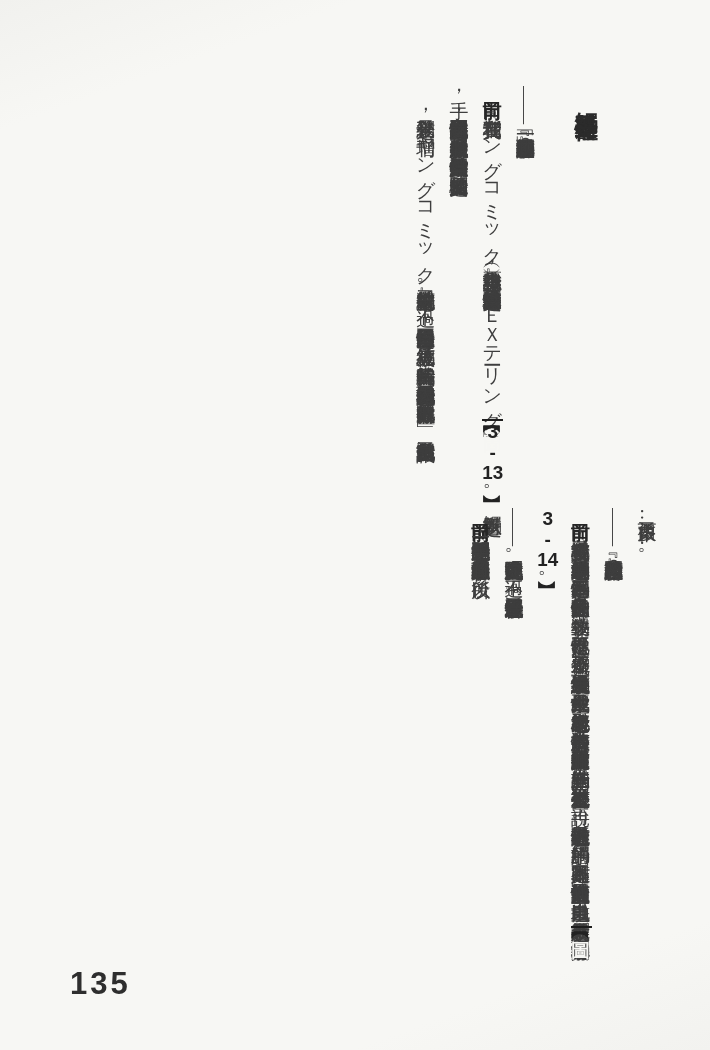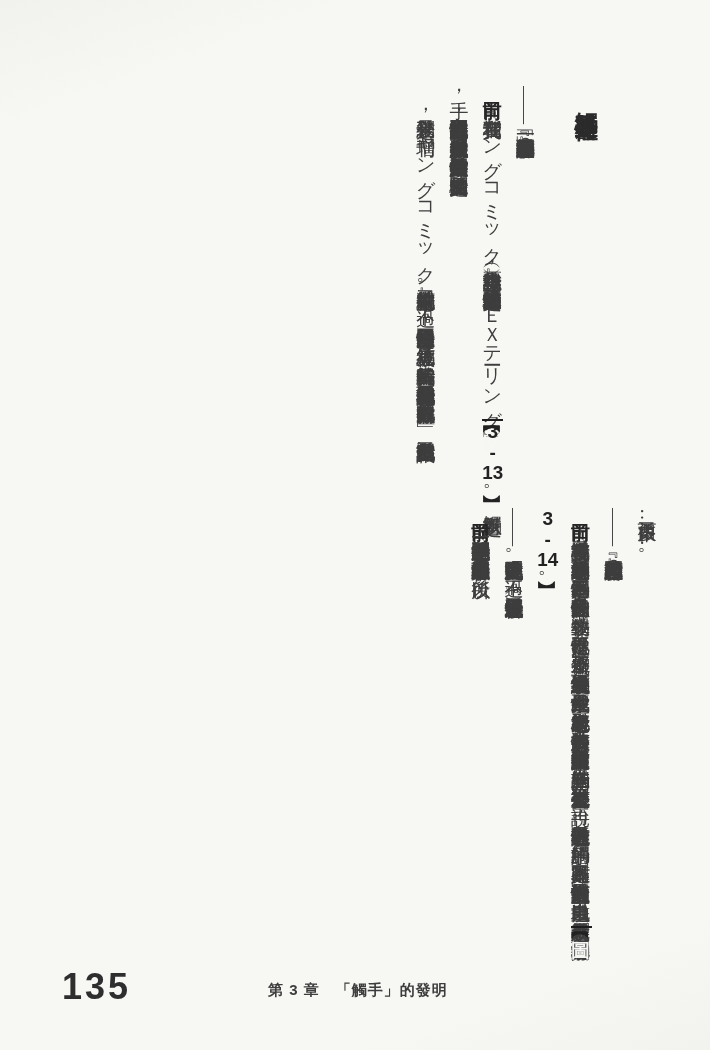--- a/index.html
+++ b/index.html
@@ -68,25 +68,25 @@
   .seg-figtcy { text-combine-upright: all; }
   .seg-figbox {
     font-family: "Liberation Sans", sans-serif;
     font-weight: bold;
     background: #1e1e1e;
     color: #f6f6f3;
     padding: 1px 0;
   }
   #page-number {
     position: absolute;
-    left: 62px;
+    left: 70px;
     top: 966px;
     font-family: "Liberation Sans", sans-serif;
     font-weight: bold;
-    font-size: 36px;
+    font-size: 31px;
     letter-spacing: 3px;
     color: #2e2e2e;
   }
   #chapter-label {
     position: absolute;
     left: 268px;
     top: 981px;
     font-family: "Liberation Sans", sans-serif;
     font-weight: bold;
     font-size: 15px;
@@ -113,15 +113,14 @@
         <p class="para"><span class="seg-plain">了很多東西……。</span></p>
         <p class="para"><span class="seg-plain">——所以『超神傳說』才會開花結果對不對？</span></p>
         <p class="para"><span class="seg-speaker">前田</span><span class="seg-plain">　其實我在很多場合都說過了，觸手原本是為了規避管制才誕生的表現。因為觸手不是性器官，只是怪獸和妖物的肉體一部分，並非猥褻物。既然不是性器官，那就不需要修正。而且觸手還可以纏繞在女性身上，或是把女性舉至空中。這麼一來就能無視地心引力，盡情畫出各種想畫的姿勢，而描繪各種不同體位對作家來說是很有趣的。畢竟躺在床上的話，畫來畫去也就只有那幾種姿勢。再說，讀者也不喜歡看男性的雞雞。用觸手的話，因為不算是雞雞，所以不會打消男性讀者的「性趣」，可以更自由地畫。就這層意義來看，觸手真的是非常優秀的表現</span><span class="seg-figbracket">【</span><span class="seg-figbox">圖</span><span class="seg-figupright">3-</span><span class="seg-figtcy">14</span><span class="seg-figbracket">】</span><span class="seg-plain">。</span></p>
         <p class="para"><span class="seg-plain">——簡直就是成人漫畫史上的大發明呢。不過，最近好像連觸手也會視形狀加上修正了（汗）。</span></p>
         <p class="para"><span class="seg-speaker">前田</span><span class="seg-plain">　我畫的觸手一開始也不是章魚型的觸手，但在形象上章魚型的觸手讀者比較容易理解，所以後</span></p>
       </div>
   </section>
 
   <div id="page-number">135</div>
 
-  <div id="chapter-label">第 3 章　「觸手」的發明</div>
 
 </div>
 
 </body></html>

